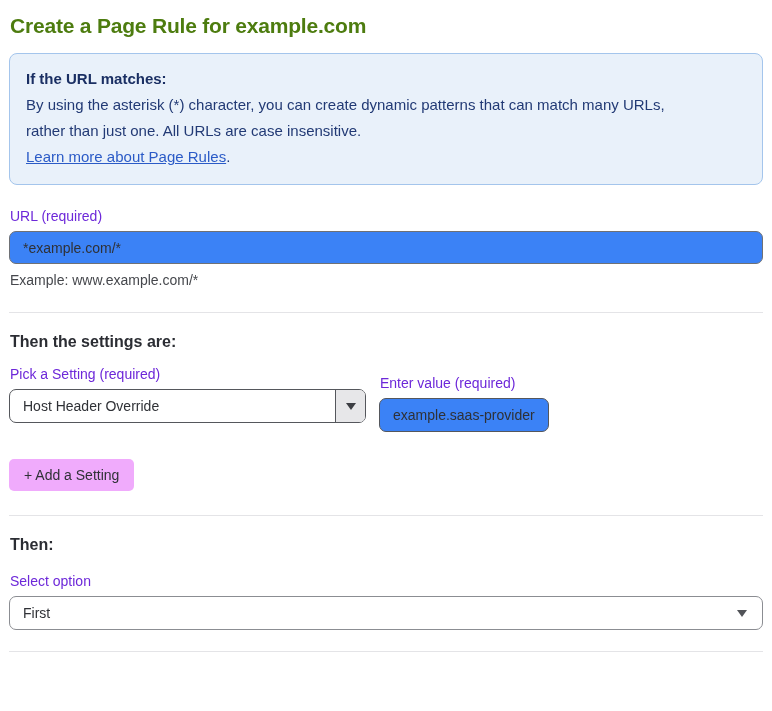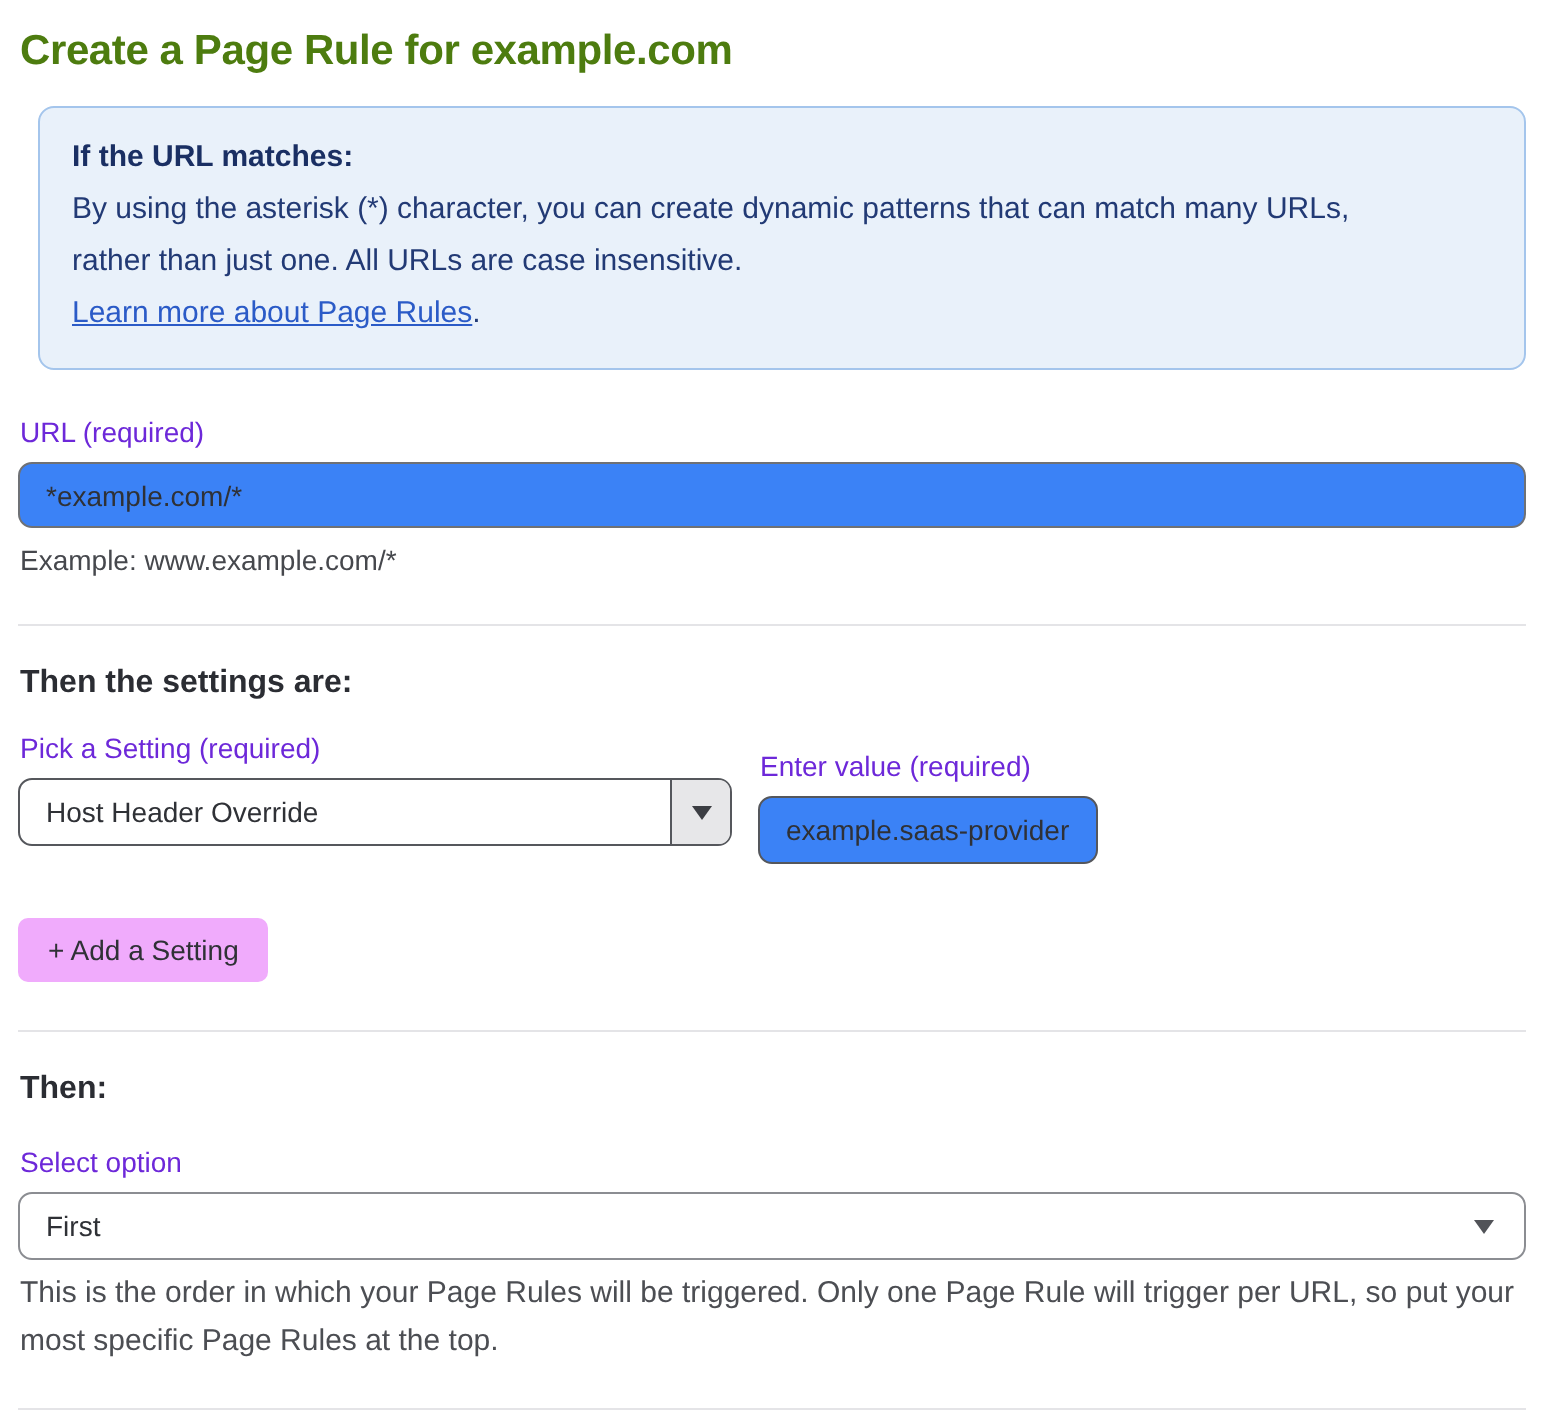--- a/index.html
+++ b/index.html
@@ -23,21 +23,20 @@
 
   .info-box {
     margin-top: 15px;
     background: #e9f1fa;
     border: 1px solid #a4c5ec;
     border-radius: 8px;
     padding: 12px 16px 14px 16px;
     font-size: 15px;
     line-height: 26px;
     color: #223a75;
-    margin-left: 10px;
   }
   .info-box .info-heading { font-weight: 700; color: #1a2f63; }
   .info-box .info-body { white-space: pre-line; }
   .info-box a.info-link {
     color: #2b5bc7;
     text-decoration: underline;
     cursor: pointer;
   }
   .info-box .info-link-suffix { color: #223a75; }
 
@@ -197,20 +196,18 @@
 
   <hr class="divider">
 
   <div class="section-heading">Then:</div>
 
   <div class="field-label" style="margin-top:19px">Select option</div>
   <div class="select-box order-select">
     <span class="select-value">First</span>
     <span class="tri-down"></span>
   </div>
-  <div class="order-help">This is the order in which your Page Rules will be triggered. Only one Page Rule will trigger per URL, so put your
-most specific Page Rules at the top.</div>
 
   <hr class="divider" style="margin-top:21px">
 
   
 
 </div>
 
 </body></html>

